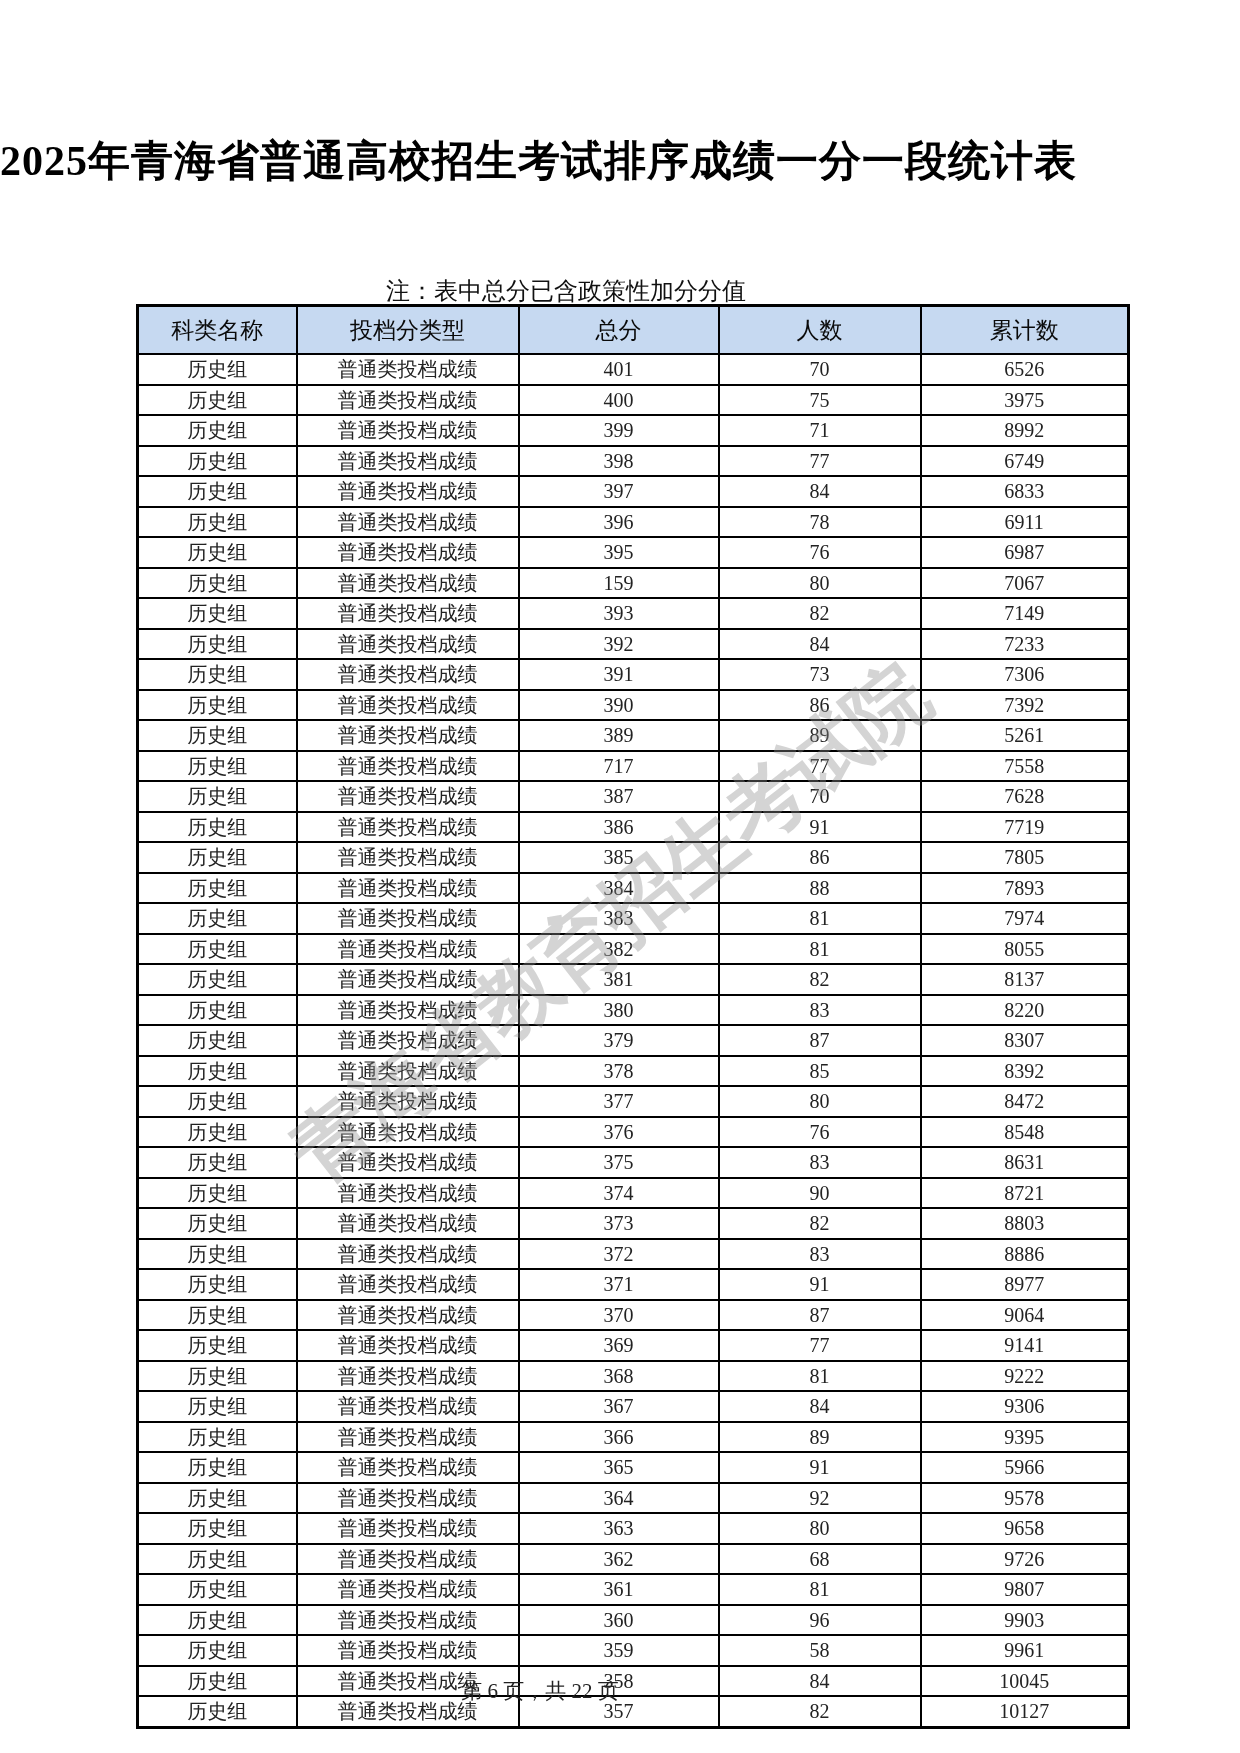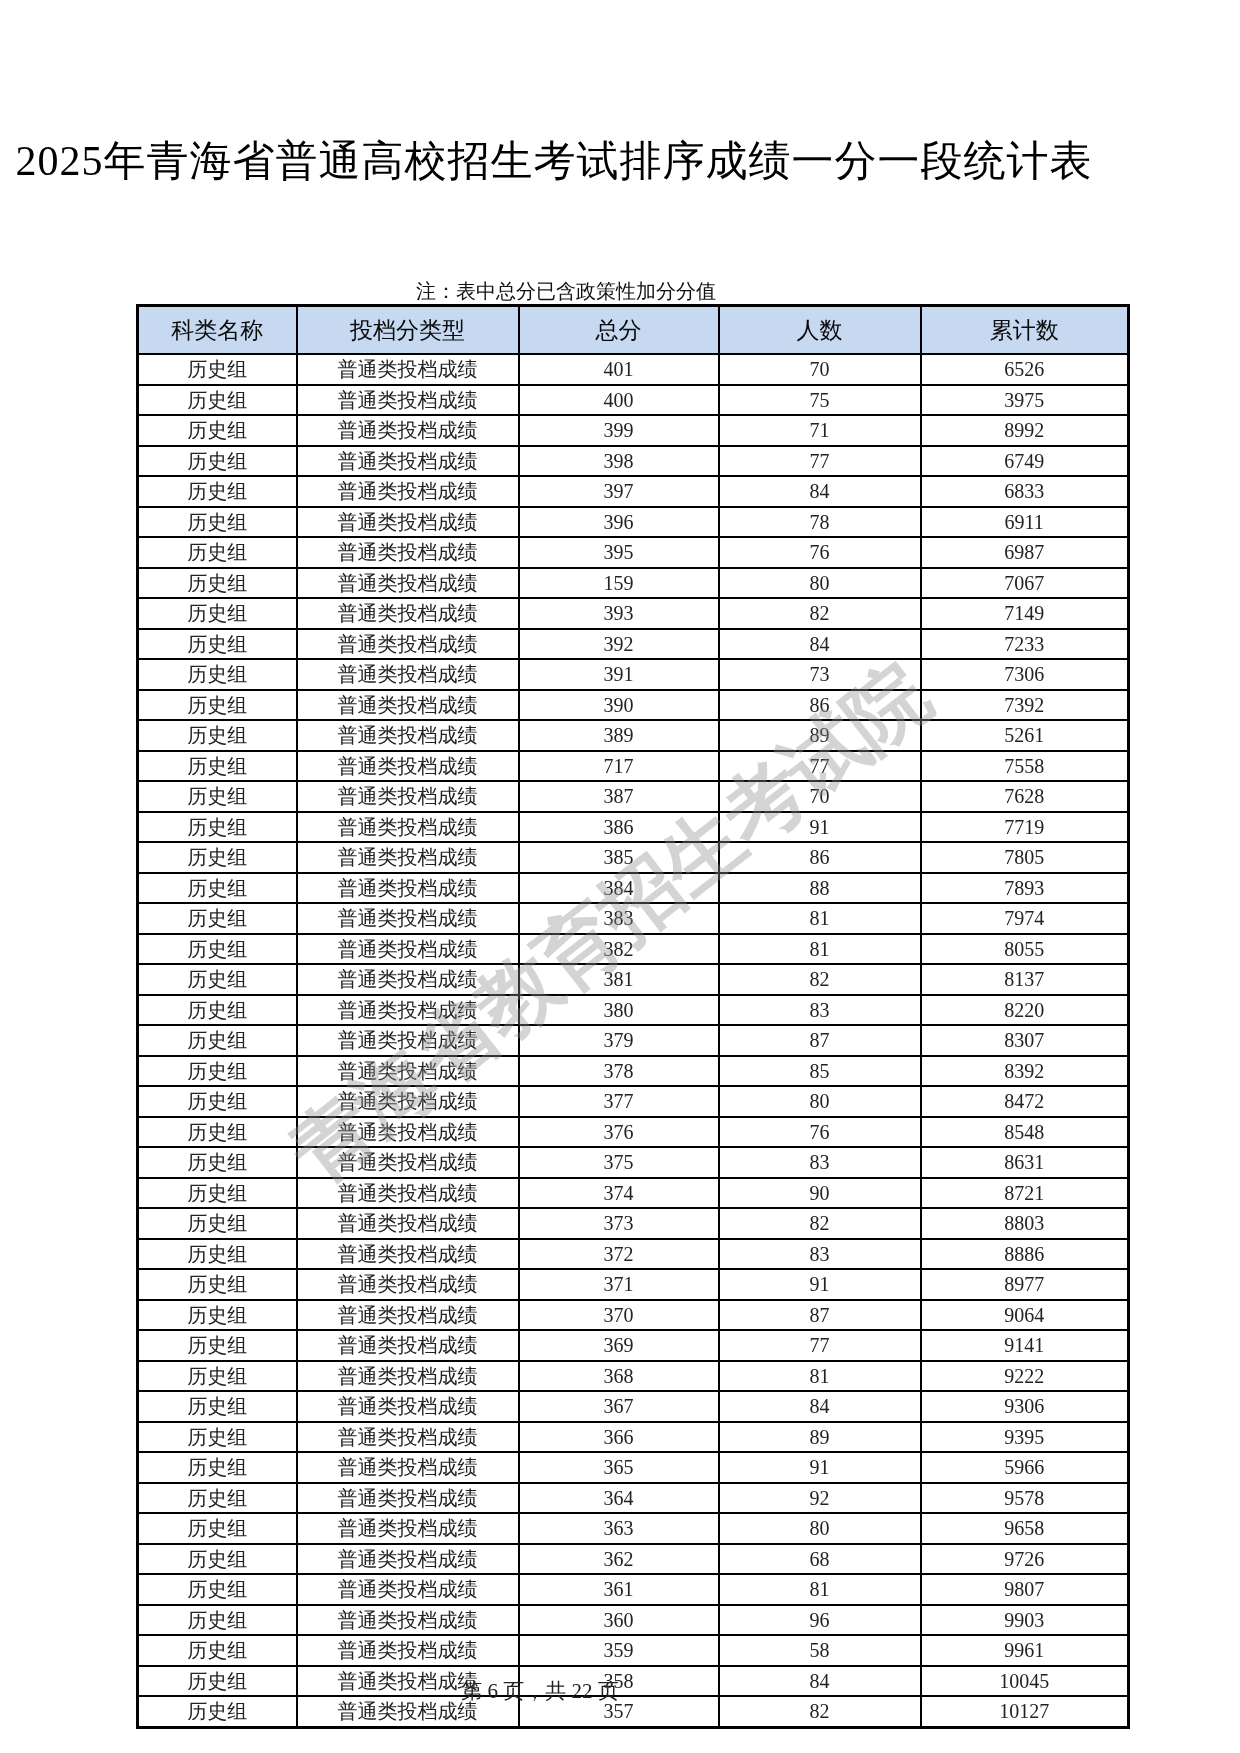--- a/index.html
+++ b/index.html
@@ -8,27 +8,27 @@
     --watermark-color:#8f8f8f;
   }
   html,body{margin:0;padding:0;}
   body{
     width:1240px;height:1753px;position:relative;background:#ffffff;
     font-family:"Liberation Serif","DejaVu Serif",serif;color:#1a1a1a;
     overflow:hidden;
   }
   .doc-title{
     position:absolute;top:138px;left:0;width:1108px;
-    text-align:center;font-family:"Liberation Serif","DejaVu Serif",serif;
-    font-weight:400;font-size:42px;line-height:47px;color:#000;
+    font-family:"Liberation Serif","DejaVu Serif",serif;
+    font-weight:700;font-size:42px;line-height:47px;color:#000;
     letter-spacing:1px;
   }
   .doc-note{
     position:absolute;top:279px;left:0;width:1132px;
-    text-align:center;font-size:20px;line-height:24px;color:#111;
+    text-align:center;font-size:24px;line-height:24px;color:#111;
   }
   table.score-table{
     position:absolute;left:136px;top:304px;width:991px;
     border-collapse:collapse;table-layout:fixed;
     border:3px solid var(--border-color);
   }
   table.score-table th,
   table.score-table td{
     border:2px solid var(--border-color);
     text-align:center;vertical-align:middle;padding:0;overflow:hidden;

